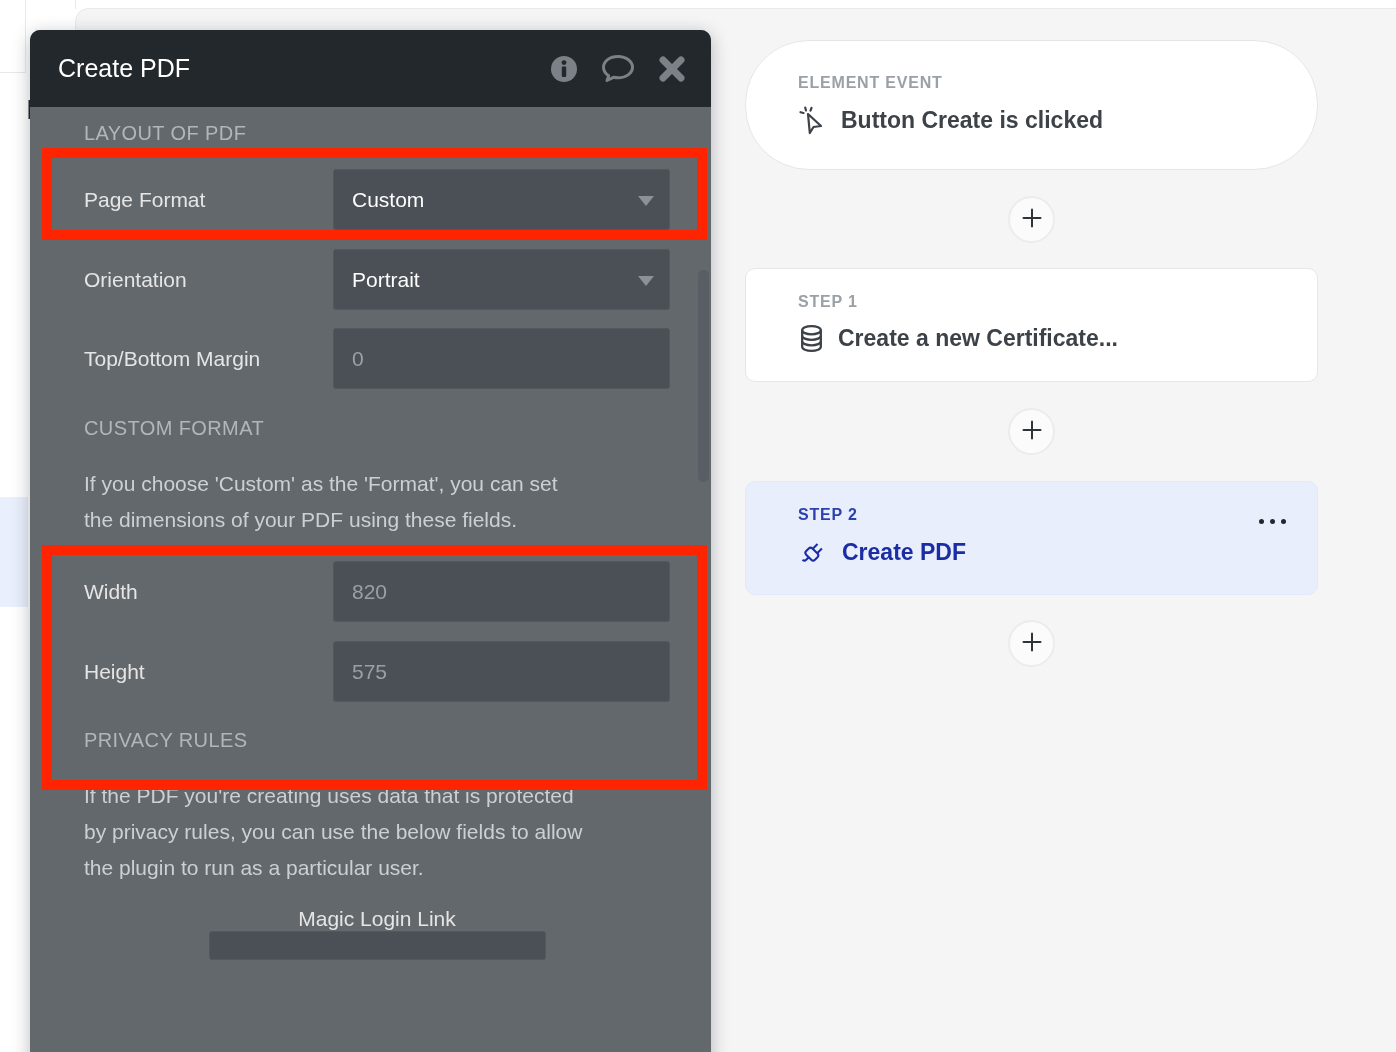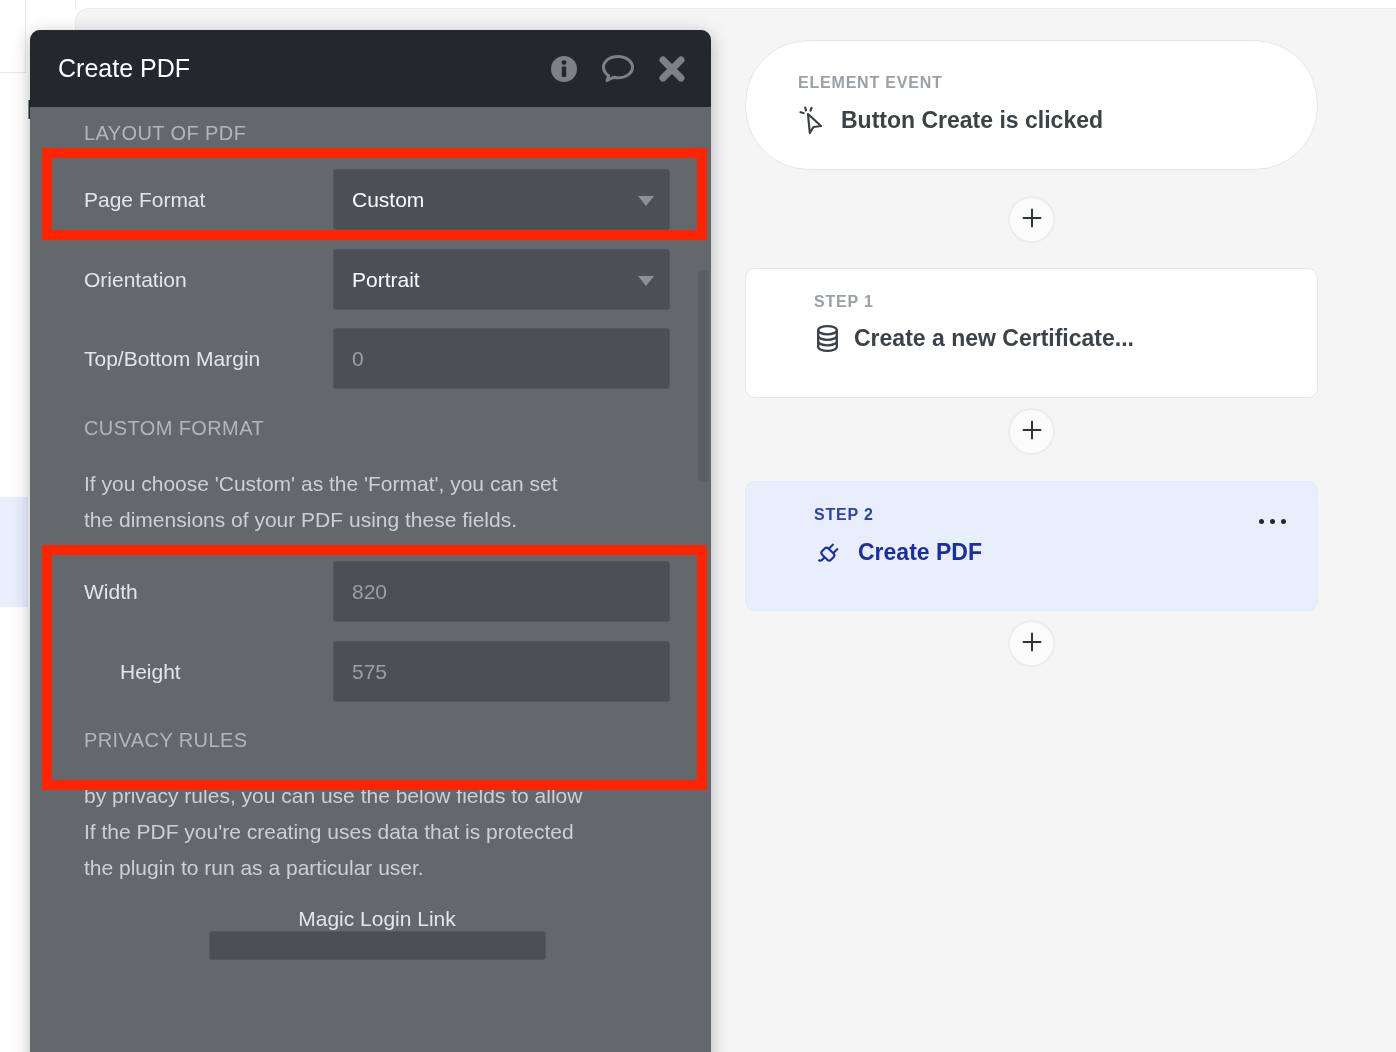--- a/index.html
+++ b/index.html
@@ -56,21 +56,21 @@
   .sec-custom { margin-top: 30px; }
   .sec-privacy { margin-top: 29px; }
 
   .frow { display: flex; align-items: center; height: 53px; }
   .frow .flabel { flex: 1; color: #e5e5e5; font-size: 21px; font-weight: 400; }
   .r-pageformat { margin-top: 27px; }
   .r-orientation { margin-top: 27px; }
   .r-margin { margin-top: 26px; }
   .r-unit { margin-top: 22px; }
   .r-width { margin-top: 27px; }
-  .r-height { margin-top: 27px; margin-left: 36px; }
+  .r-height { margin-top: 27px; }
   .r-magic { margin-top: 21px; flex-direction: column; }
 
   .fselect, .finput {
     width: 337px; height: 61px;
     background: #4a5055;
     border: 1px solid #52585c;
     border-radius: 3px;
   }
   .fselect {
     position: relative; display: flex; align-items: center;
@@ -105,21 +105,21 @@
   }
   .hl-box1 { left: 42px; top: 148px; width: 665px; height: 92px; }
   .hl-box2 { left: 42px; top: 545px; width: 665px; height: 245px; }
 
   
   .wf-card {
     position: absolute; left: 745px; width: 573px; background: #ffffff;
     border: 1px solid #e6e6e8;
   }
   .event-card { top: 40px; height: 130px; border-radius: 64px; padding: 33px 0 0 52px; }
-  .step-card  { height: 130px; border-radius: 10px; padding: 24px 0 0 68px; }
+  .step-card  { height: 114px; border-radius: 10px; padding: 24px 0 0 52px; }
   .step1-card { top: 268px; }
   .step2-card { top: 481px; background: #e8eefc; border-color: #e1e9fa; }
 
   .wf-kind {
     color: #9aa0a6; font-size: 16px; font-weight: 700; letter-spacing: .8px;
   }
   .wf-title-row { display: flex; align-items: center; margin-top: 13px; }
   .wf-title-row .wf-icon { margin-right: 13px; display: flex; }
   .wf-title { color: #3c4247; font-size: 23px; font-weight: 700; }
   .step2-card .wf-kind { color: #2c41ae; }
@@ -285,22 +285,22 @@
     </div>
 
     <div class="frow r-height">
       <div class="flabel">Height</div>
       <input class="finput" placeholder="575" style="">
     </div>
 
     <div class="sec-label sec-privacy">PRIVACY RULES</div>
 
     <div class="desc desc-privacy">
+      <div>If the PDF you're creating uses data that is protected</div>
       <div>by privacy rules, you can use the below fields to allow</div>
-      <div>If the PDF you're creating uses data that is protected</div>
       <div>the plugin to run as a particular user.</div>
     </div>
 
     <div class="frow r-magic">
       <div class="flabel">Magic Login Link</div>
       <input class="finput" placeholder="" style="">
     </div>
   </div>
 
   <div class="scroll-thumb"></div>

